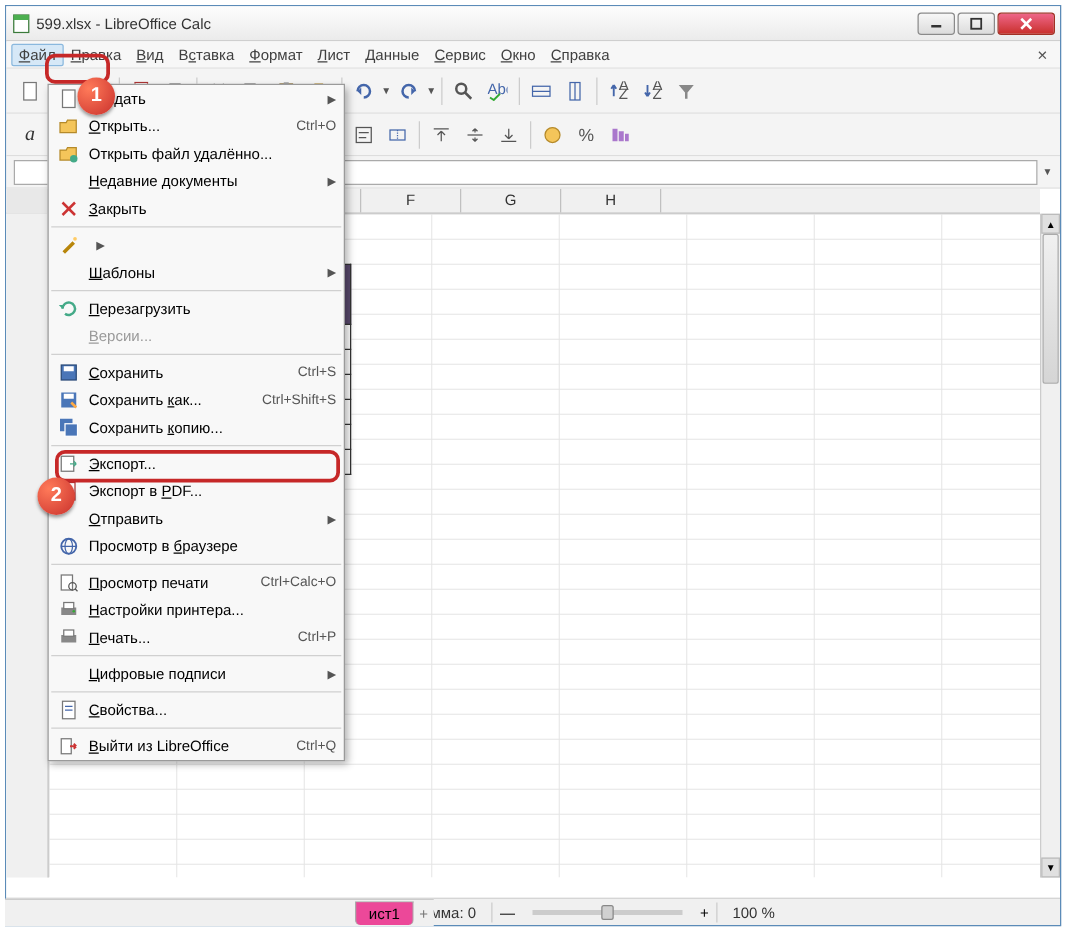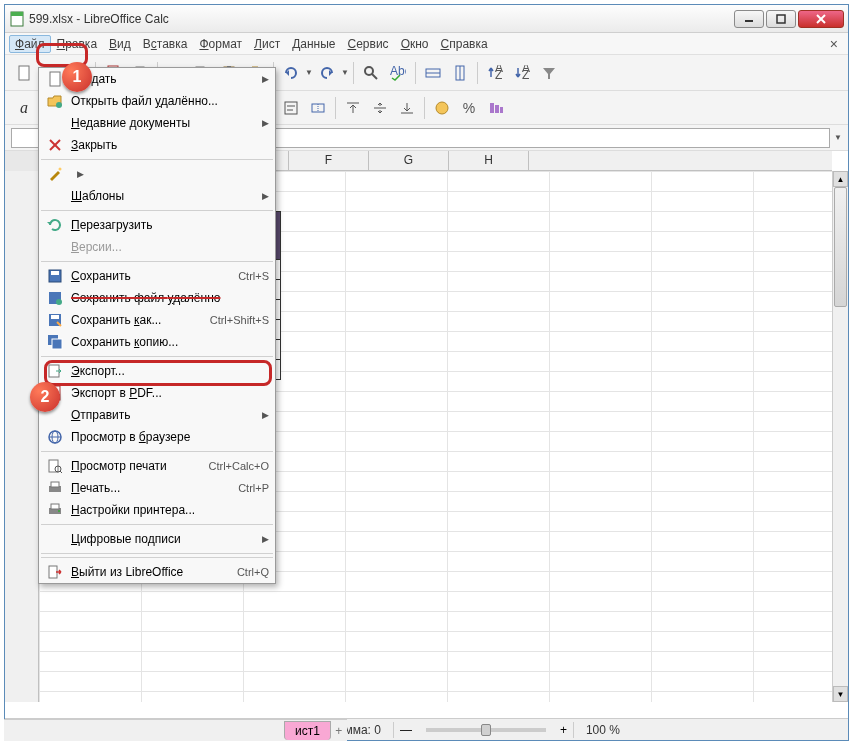--- a/index.html
+++ b/index.html
@@ -40,21 +40,21 @@
 .data-table th{background:#5a4a6e;color:#fff;font-weight:bold;border:1px solid #333;padding:0 6px;height:48px;width:102px;}
 .data-table td{border:1px solid #333;text-align:center;height:20px;width:102px;background:#fff;}
 .data-table .partial td:first-child{text-align:right;padding-right:20px;}
 .cursor-cell{position:absolute;top:248px;left:204px;width:102px;height:20px;border:2px solid #000;}
 .vscroll{position:absolute;top:20px;right:0;width:16px;bottom:16px;background:#f0f0f0;border-left:1px solid #ccc;}
 .vscroll .arr{height:16px;background:#e0e0e0;border:1px solid #bbb;display:flex;align-items:center;justify-content:center;font-size:8px;cursor:pointer;}
 .vscroll .thumb{position:absolute;top:16px;left:1px;right:1px;height:120px;background:linear-gradient(#f0f0f0,#d5d5d5);border:1px solid #aaa;border-radius:2px;cursor:pointer;}
 .vscroll .arr.dn{position:absolute;bottom:0;width:100%;}
 .sheet-tabs{position:absolute;bottom:0;left:0;height:22px;display:flex;align-items:center;background:#f0f0f0;border-top:1px solid #ccc;padding-left:280px;gap:0;}
 .tab-nav{width:16px;height:18px;display:flex;align-items:center;justify-content:center;color:#777;cursor:pointer;}
-.tab{padding:2px 10px;background:#f9a8d4;border:1px solid #aaa;border-bottom:none;border-radius:0 0 4px 4px;cursor:pointer;}
+.tab{padding:2px 10px;background:#ec4899;border:1px solid #aaa;border-bottom:none;border-radius:0 0 4px 4px;cursor:pointer;}
 .statusbar{height:22px;background:#f0f0f0;border-top:1px solid #ccc;display:flex;align-items:center;padding:0 6px;gap:6px;}
 .sb-sep{width:1px;height:16px;background:#ccc;}
 .sb-cell{padding:0 6px;color:#333;}
 .zoom-slider{width:120px;height:4px;background:#ccc;position:relative;margin:0 8px;}
 .zoom-slider .tick{position:absolute;left:50%;top:-3px;width:1px;height:10px;background:#888;}
 .zoom-slider .knob{position:absolute;left:50%;top:-4px;width:10px;height:12px;margin-left:-5px;background:#d0d0d0;border:1px solid #888;border-radius:2px;cursor:pointer;}
 
 .dropdown{position:absolute;top:63px;left:34px;width:238px;background:#f8f8f8;border:1px solid #9a9a9a;box-shadow:2px 3px 6px rgba(0,0,0,0.3);z-index:20;}
 .dropdown .row{display:flex;align-items:center;height:22px;padding:0 6px;cursor:pointer;}
 .dropdown .row.disabled{color:#9a9a9a;cursor:default;}
@@ -446,20 +446,29 @@
             <rect x="3" y="1" width="10" height="14" fill="#fff" stroke="#777"></rect>
           </svg>
         </span>
         <span class="lbl"><u>С</u>оздать</span>
         <span class="sub">▶</span>
       </div>
       <div class="row">
         <span class="ico">
           <svg width="16" height="16" viewBox="0 0 16 16">
             <path d="M1 5h5l1-2h7v10H1z" fill="#f4c55a" stroke="#b58a2a"></path>
+          </svg>
+        </span>
+        <span class="lbl"><u>О</u>ткрыть...</span>
+        <span class="accel">Ctrl+O</span>
+      </div>
+      <div class="row">
+        <span class="ico">
+          <svg width="16" height="16" viewBox="0 0 16 16">
+            <path d="M1 5h5l1-2h7v10H1z" fill="#f4c55a" stroke="#b58a2a"></path>
             <circle cx="12" cy="12" r="3" fill="#4a8"></circle>
           </svg>
         </span>
         <span class="lbl">Открыть файл <u>у</u>далённо...</span>
       </div>
       <div class="row">
         <span class="ico"></span>
         <span class="lbl"><u>Н</u>едавние документы</span>
         <span class="sub">▶</span>
       </div>
@@ -509,29 +518,20 @@
             <rect x="4" y="3" width="8" height="4" fill="#fff"></rect>
           </svg>
         </span>
         <span class="lbl"><u>С</u>охранить</span>
         <span class="accel">Ctrl+S</span>
       </div>
       <div class="row">
         <span class="ico">
           <svg width="16" height="16" viewBox="0 0 16 16">
             <rect x="2" y="2" width="12" height="12" fill="#4a76b8"></rect>
-            <circle cx="12" cy="12" r="3" fill="#4a8"></circle>
-          </svg>
-        </span>
-        <span class="lbl"><span style="text-decoration:line-through;text-decoration-color:#c62828;text-decoration-thickness:2px">Сохранить файл <u>у</u>далённо</span></span>
-      </div>
-      <div class="row">
-        <span class="ico">
-          <svg width="16" height="16" viewBox="0 0 16 16">
-            <rect x="2" y="2" width="12" height="12" fill="#4a76b8"></rect>
             <rect x="4" y="3" width="8" height="4" fill="#fff"></rect>
             <path d="M10 10l4 4" stroke="#fa4" stroke-width="2"></path>
           </svg>
         </span>
         <span class="lbl">Сохранить <u>к</u>ак...</span>
         <span class="accel">Ctrl+Shift+S</span>
       </div>
       <div class="row">
         <span class="ico">
           <svg width="16" height="16" viewBox="0 0 16 16">
@@ -585,42 +585,52 @@
           </svg>
         </span>
         <span class="lbl"><u>П</u>росмотр печати</span>
         <span class="accel">Ctrl+Calc+O</span>
       </div>
       <div class="row">
         <span class="ico">
           <svg width="16" height="16" viewBox="0 0 16 16">
             <rect x="2" y="6" width="12" height="6" fill="#888"></rect>
             <rect x="4" y="2" width="8" height="5" fill="#fff" stroke="#777"></rect>
+            <circle cx="12" cy="9" r="1" fill="#3a3"></circle>
+          </svg>
+        </span>
+        <span class="lbl"><u>Н</u>астройки принтера...</span>
+      </div>
+      <div class="row">
+        <span class="ico">
+          <svg width="16" height="16" viewBox="0 0 16 16">
+            <rect x="2" y="6" width="12" height="6" fill="#888"></rect>
+            <rect x="4" y="2" width="8" height="5" fill="#fff" stroke="#777"></rect>
           </svg>
         </span>
         <span class="lbl"><u>П</u>ечать...</span>
         <span class="accel">Ctrl+P</span>
-      </div>
-      <div class="row">
-        <span class="ico">
-          <svg width="16" height="16" viewBox="0 0 16 16">
-            <rect x="2" y="6" width="12" height="6" fill="#888"></rect>
-            <rect x="4" y="2" width="8" height="5" fill="#fff" stroke="#777"></rect>
-            <circle cx="12" cy="9" r="1" fill="#3a3"></circle>
-          </svg>
-        </span>
-        <span class="lbl"><u>Н</u>астройки принтера...</span>
       </div>
       <div class="sep"></div>
       <div class="row">
         <span class="ico"></span>
         <span class="lbl"><u>Ц</u>ифровые подписи</span>
         <span class="sub">▶</span>
       </div>
       <div class="sep"></div>
+      <div class="row">
+        <span class="ico">
+          <svg width="16" height="16" viewBox="0 0 16 16">
+            <rect x="3" y="1" width="10" height="14" fill="#fff" stroke="#777"></rect>
+            <line x1="5" y1="5" x2="11" y2="5" stroke="#46a"></line>
+            <line x1="5" y1="8" x2="11" y2="8" stroke="#46a"></line>
+          </svg>
+        </span>
+        <span class="lbl"><u>С</u>войства...</span>
+      </div>
       <div class="sep"></div>
       <div class="row">
         <span class="ico">
           <svg width="16" height="16" viewBox="0 0 16 16">
             <rect x="2" y="2" width="8" height="12" fill="#fff" stroke="#777"></rect>
             <path d="M9 8h5m0 0l-2-2m2 2l-2 2" stroke="#c33" fill="none" stroke-width="1.5"></path>
           </svg>
         </span>
         <span class="lbl"><u>В</u>ыйти из LibreOffice</span>
         <span class="accel">Ctrl+Q</span>

